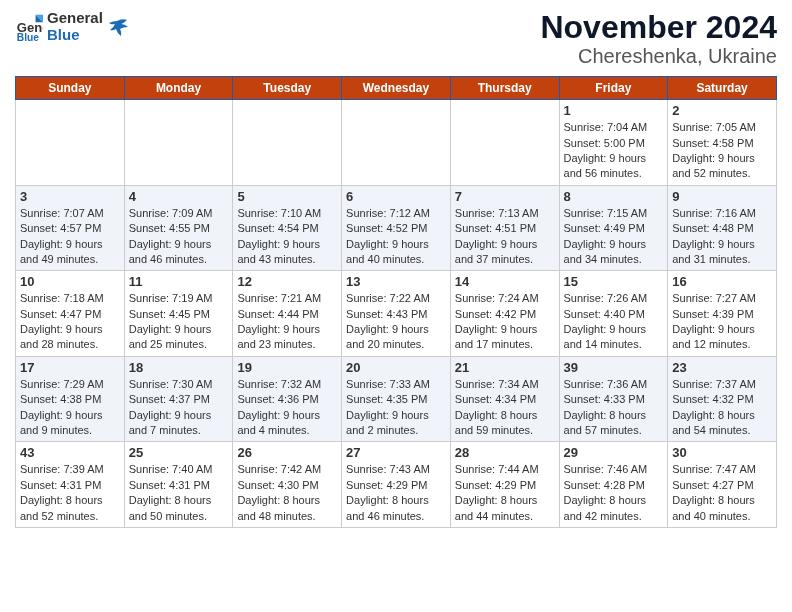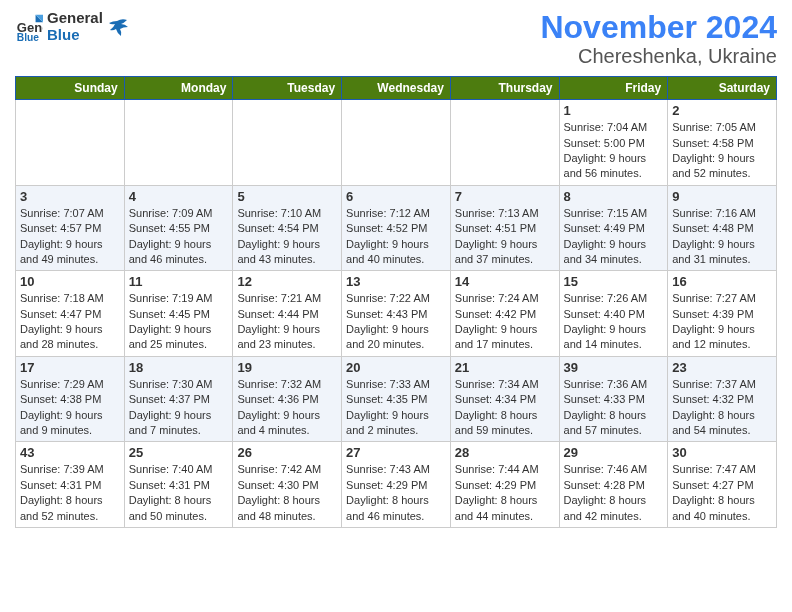--- a/index.html
+++ b/index.html
@@ -6,26 +6,26 @@
     body { font-family: Arial, sans-serif; background: #fff; width: 792px; height: 612px; overflow: hidden; }
     
     .page { width: 792px; height: 612px; padding: 10px 15px; }
     
     .header { display: flex; justify-content: space-between; align-items: flex-start; margin-bottom: 8px; }
     
     .logo { display: flex; align-items: center; gap: 4px; }
     .logo-icon { width: 28px; height: 28px; }
     
     .title-area { text-align: right; }
-    .month-title { font-size: 32px; font-weight: bold; color: #3b82f6; line-height: 1.1; text-align: right; }
+    .month-title { font-size: 32px; font-weight: bold; color: #0f172a; line-height: 1.1; text-align: right; }
     .location { font-size: 20px; color: #555; }
     
     .calendar { width: 100%; border-collapse: collapse; }
     
-    .calendar th { background-color: #4d7c0f; color: #fff; text-align: right; padding: 4px 6px; font-size: 12px; font-weight: bold; border: 1px solid #1a5ab0; }
+    .calendar th { background-color: #c2410c; color: #fff; text-align: center; padding: 4px 6px; font-size: 12px; font-weight: bold; border: 1px solid #1a5ab0; }
     
     .calendar td { border: 1px solid #ccc; vertical-align: top; padding: 3px 4px; font-size: 10px; width: calc(100%/7); }
     
     .day-num { font-size: 13px; font-weight: bold; color: #333; display: block; margin-bottom: 2px; }
     .day-info { color: #333; font-size: 11px; line-height: 1.4; }
     
     .empty-cell { background: #f9f9f9; }
     
     tr:nth-child(even) td { background-color: #f0f4fa; }
     tr:nth-child(odd) td { background-color: #ffffff; }

